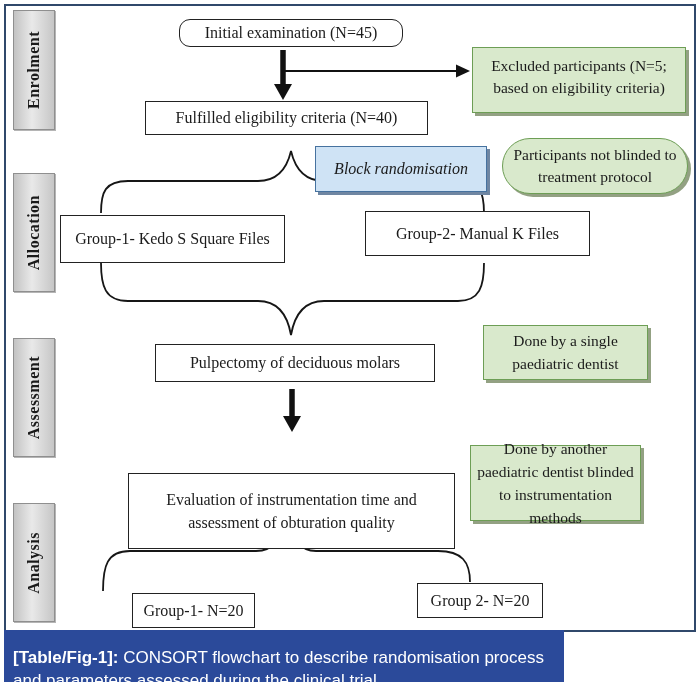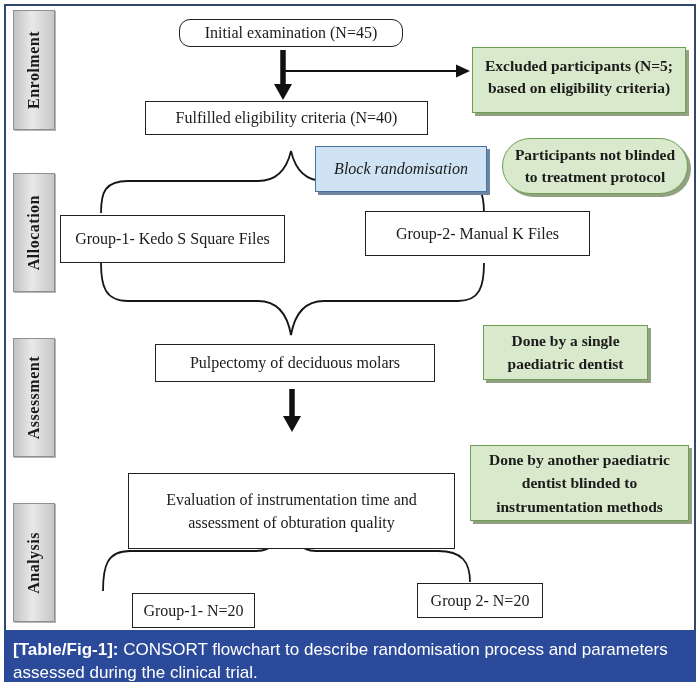--- a/index.html
+++ b/index.html
@@ -33,36 +33,36 @@
   #box-group2{left:365px;top:211px;width:225px;height:45px;}
   #box-pulpectomy{left:155px;top:344px;width:280px;height:38px;}
   #box-evaluation{left:128px;top:437px;width:327px;height:76px;
                   flex-direction:column;justify-content:center;gap:3px;margin-top:36px;}
   #box-group1n{left:85px;top:593px;width:123px;height:35px;margin-left:47px;}
   #box-group2n{left:417px;top:583px;width:126px;height:35px;}
 
   
   .note{position:absolute;background:#d9e9cc;border:1.6px solid #6d9e55;z-index:2;
         box-shadow:3px 3px 0 #93a183;display:flex;align-items:center;justify-content:center;
-        text-align:center;font-size:15.5px;line-height:1.45;padding:4px 6px;box-sizing:border-box;font-weight:bold;}
+        text-align:center;font-size:15.5px;line-height:1.45;padding:4px 6px;box-sizing:border-box;}
   #note-excluded{left:472px;top:47px;width:214px;height:66px;align-items:flex-start;padding-top:7px;}
   #note-notblinded{left:502px;top:138px;width:186px;height:56px;border-radius:28px;}
   #note-single{left:483px;top:325px;width:165px;height:55px;}
-  #note-another{left:470px;top:445px;width:219px;height:76px;line-height:1.5;}
+  #note-another{left:470px;top:445px;width:171px;height:76px;line-height:1.5;}
 
   
   #box-block{position:absolute;left:315px;top:146px;width:172px;height:46px;z-index:3;
              background:#cfe3f5;border:1.4px solid #46729f;box-shadow:3px 3px 0 #6f86a2;
              display:flex;align-items:center;justify-content:center;
              font-style:italic;font-size:16px;box-sizing:border-box;}
 
   
-  #caption{position:absolute;left:4px;top:630px;width:692px;height:52px;z-index:4;
+  #caption{position:absolute;left:4px;top:630px;width:560px;height:52px;z-index:4;
            background:#2b4a9a;color:#ffffff;font-family:"Liberation Sans", sans-serif;
-           font-size:17px;line-height:1.38;padding:8px 9px;box-sizing:border-box;}
+           font-size:17px;line-height:1.38;padding:16px 9px;box-sizing:border-box;}
   #caption b{font-weight:bold;}
 </style>
 </head>
 <body>
 
 <div id="figure">
 
   <div id="frame"></div>
 
   <svg id="connectors" viewBox="0 0 700 688" xmlns="http://www.w3.org/2000/svg">

